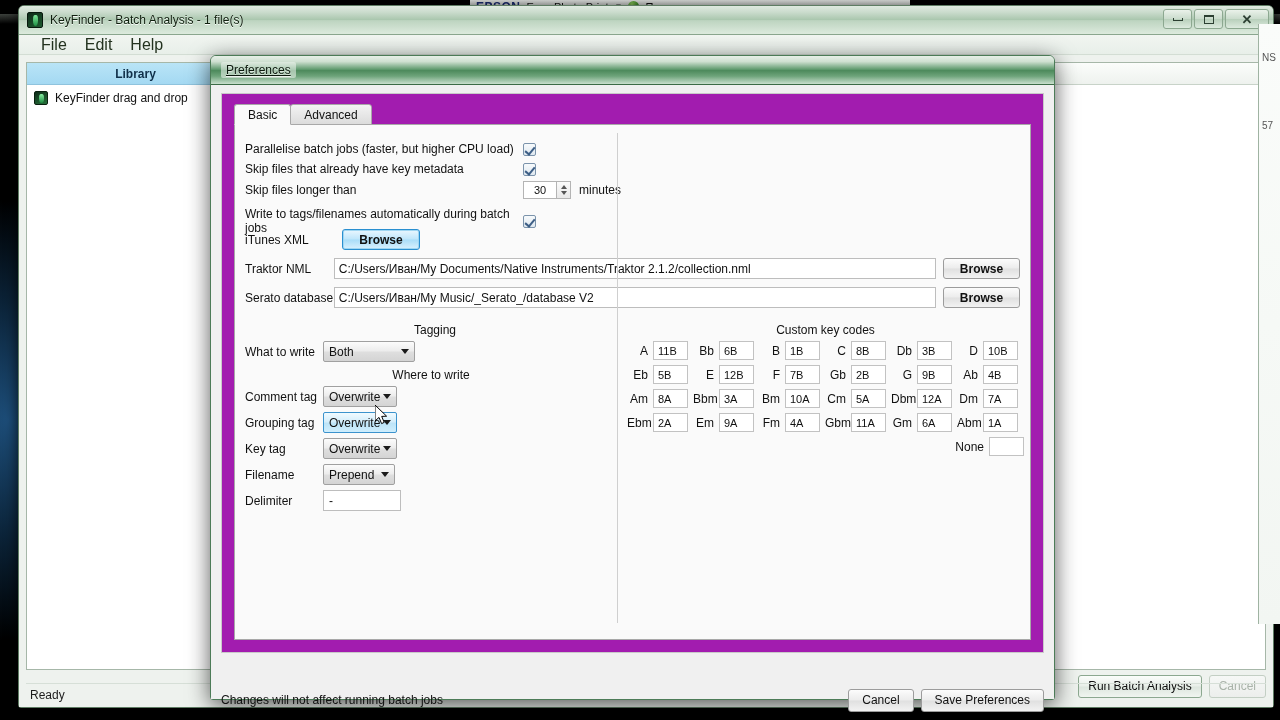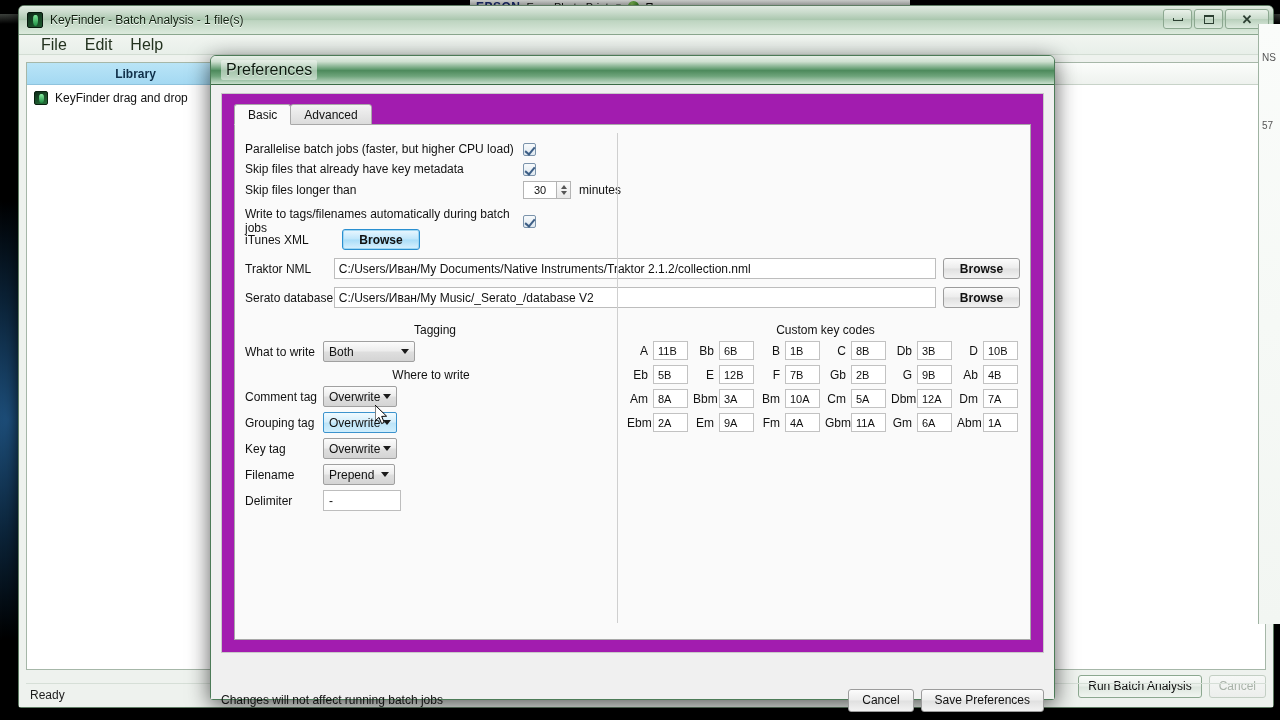--- a/index.html
+++ b/index.html
@@ -194,24 +194,24 @@
     background: linear-gradient(180deg,
         #e7f0e8 0%, #cfe0d1 20%,
         #5f9a6e 48%, #4d8a5c 52%,
         #6ea47b 72%, #c9dfcd 100%);
     border-bottom: 1px solid #3c6b46;
     display: flex; align-items: center;
     padding-left: 10px;
     overflow: hidden;
   }
   #prefs-title-text {
-    font-size: 16px; color: #0c1a0e;
+    font-size: 12px; color: #0c1a0e;
     text-shadow: 0 1px 1px rgba(255,255,255,.75);
     background: rgba(240,245,240,.55);
-    padding: 1px 5px; border-radius: 2px;
+    padding: 1px 5px; border-radius: 2px; text-decoration: underline;
   }
 
   #prefs-inner {
     position: absolute; left: 0; top: 29px; right: 0; bottom: 0;
     background: #f0f0f0;
     padding: 8px 10px 0 10px;
   }
   #prefs-card {
     position: relative;
     height: 560px;
@@ -688,20 +688,24 @@
             <span class="kc-cell">
                 <span class="kc-label">Gm</span>
                 <span class="kc-input">6A</span>
               </span>
             <span class="kc-cell">
                 <span class="kc-label">Abm</span>
                 <span class="kc-input">1A</span>
               </span>
           </div>
 
+          <div class="kc-none-row">
+            <span class="kc-none-label">None</span>
+            <span class="kc-input"></span>
+          </div>
 
         </div>
       </div>
     </div>
 
     <div id="prefs-footer">
       <span id="footer-note">Changes will not affect running batch jobs</span>
       <span id="footer-btns">
         <span class="dlg-btn">Cancel</span>
         <span class="dlg-btn">Save Preferences</span>

